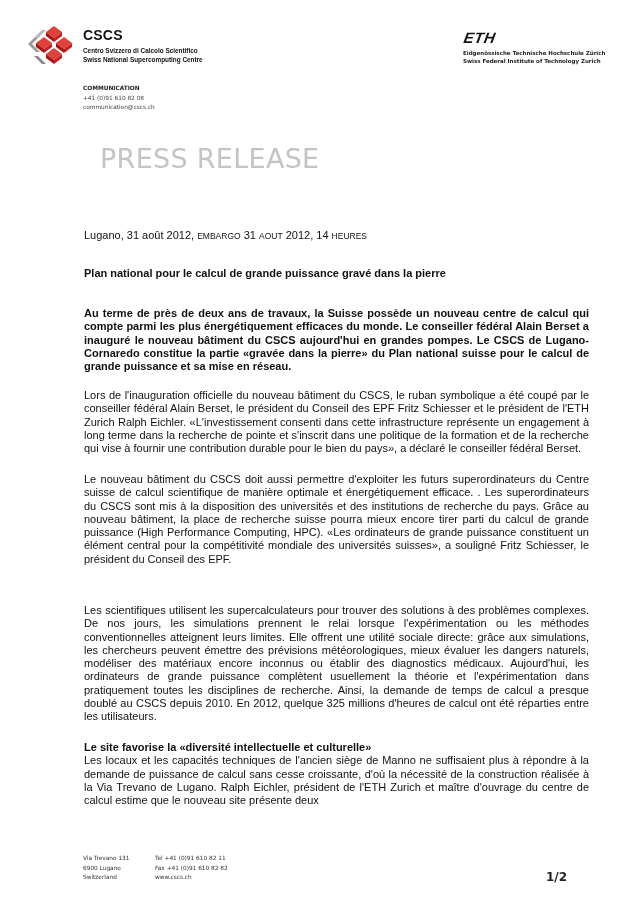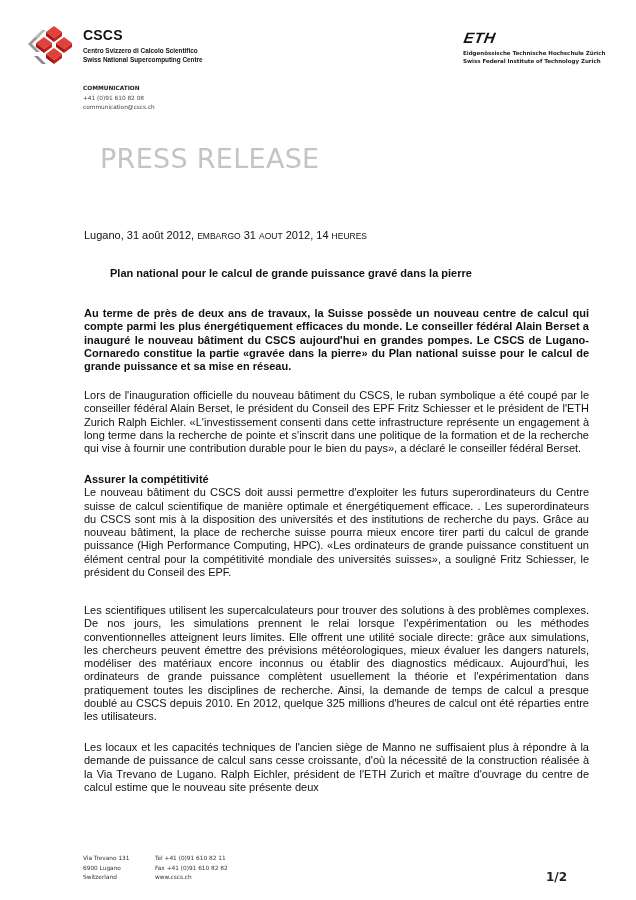--- a/index.html
+++ b/index.html
@@ -8,21 +8,21 @@
   .logo-cubes { left: 22px; top: 18px; width: 56px; height: 56px; }
   .cscs-name { left: 83px; top: 27px; font-family: "Liberation Sans", sans-serif; font-weight: bold; font-size: 14px; letter-spacing: 0.2px; color: #111; text-align: center; }
   .cscs-sub { left: 83px; top: 47px; font-family: "Liberation Sans", sans-serif; font-size: 6.4px; line-height: 8.5px; color: #111; font-weight: bold; }
   .comm { left: 83px; top: 84px; font-family: "DejaVu Sans", sans-serif; font-size: 5.8px; line-height: 9.6px; color: #444; }
   .comm .head { font-weight: bold; color: #222; }
   .eth-logo { left: 464px; top: 29px; font-family: "Liberation Sans", sans-serif; font-weight: bold; font-style: italic; font-size: 15px; letter-spacing: 0.5px; color: #111; transform: skewX(-10deg); }
   .eth-sub { left: 463px; top: 49px; font-family: "DejaVu Sans", sans-serif; font-size: 5.5px; line-height: 8px; color: #222; font-weight: bold; }
   .press { left: 100px; top: 143px; font-family: "DejaVu Sans", sans-serif; font-size: 27px; color: #c4c4c4; letter-spacing: 0.3px; }
   .dateline { left: 84px; top: 229px; font-family: "Liberation Sans", sans-serif; font-size: 11px; color: #111; }
   .dateline .sc { font-size: 8.5px; }
-  .title { left: 84px; top: 267px; font-family: "Liberation Sans", sans-serif; font-size: 11px; font-weight: bold; color: #111; margin-left: 26px; }
+  .title { left: 84px; top: 267px; font-family: "Liberation Sans", sans-serif; font-size: 11px; font-weight: bold; color: #111; }
   .body { left: 84px; width: 505px; font-family: "Liberation Sans", sans-serif; font-size: 11px; line-height: 13.3px; color: #111; text-align: justify; }
   .lead { top: 307px; font-weight: bold; }
   .p1 { top: 377px; margin-top: 12px; }
   .h2 { font-weight: bold; }
   .sec1 { top: 473px; }
   .p3 { top: 604px; }
   .sec2 { top: 741px; }
   .footer-col { top: 854px; font-family: "DejaVu Sans", sans-serif; font-size: 5.8px; line-height: 9.6px; color: #333; }
   .f1 { left: 83px; }
   .f2 { left: 155px; }
@@ -89,27 +89,27 @@
   <span class="sc">HEURES</span>
 </div>
 
 <div class="abs title">Plan national pour le calcul de grande puissance gravé dans la pierre</div>
 
 <div class="abs body lead">Au terme de près de deux ans de travaux, la Suisse possède un nouveau centre de calcul qui compte parmi les plus énergétiquement efficaces du monde. Le conseiller fédéral Alain Berset a inauguré le nouveau bâtiment du CSCS aujourd'hui en grandes pompes. Le CSCS de Lugano-Cornaredo constitue la partie «gravée dans la pierre» du Plan national suisse pour le calcul de grande puissance et sa mise en réseau.</div>
 
 <div class="abs body p1">Lors de l'inauguration officielle du nouveau bâtiment du CSCS, le ruban symbolique a été coupé par le conseiller fédéral Alain Berset, le président du Conseil des EPF Fritz Schiesser et le président de l'ETH Zurich Ralph Eichler. «L'investissement consenti dans cette infrastructure représente un engagement à long terme dans la recherche de pointe et s'inscrit dans une politique de la formation et de la recherche qui vise à fournir une contribution durable pour le bien du pays», a déclaré le conseiller fédéral Berset.</div>
 
 <div class="abs body sec1">
-  <span class="line h2">Assurer la compétitivité</span>
   <span class="line">Le nouveau bâtiment du CSCS doit aussi permettre d'exploiter les futurs superordinateurs du Centre suisse de calcul scientifique de manière optimale et énergétiquement efficace. . Les superordinateurs du CSCS sont mis à la disposition des universités et des institutions de recherche du pays. Grâce au nouveau bâtiment, la place de recherche suisse pourra mieux encore tirer parti du calcul de grande puissance (High Performance Computing, HPC). «Les ordinateurs de grande puissance constituent un élément central pour la compétitivité mondiale des universités suisses», a souligné Fritz Schiesser, le président du Conseil des EPF.</span>
 </div>
 
 <div class="abs body p3">Les scientifiques utilisent les supercalculateurs pour trouver des solutions à des problèmes complexes. De nos jours, les simulations prennent le relai lorsque l'expérimentation ou les méthodes conventionnelles atteignent leurs limites. Elle offrent une utilité sociale directe: grâce aux simulations, les chercheurs peuvent émettre des prévisions météorologiques, mieux évaluer les dangers naturels, modéliser des matériaux encore inconnus ou établir des diagnostics médicaux. Aujourd'hui, les ordinateurs de grande puissance complètent usuellement la théorie et l'expérimentation dans pratiquement toutes les disciplines de recherche. Ainsi, la demande de temps de calcul a presque doublé au CSCS depuis 2010. En 2012, quelque 325 millions d'heures de calcul ont été réparties entre les utilisateurs.</div>
 
 <div class="abs body sec2">
+  <span class="line h2">Le site favorise la «diversité intellectuelle et culturelle»</span>
   <span class="line">Les locaux et les capacités techniques de l'ancien siège de Manno ne suffisaient plus à répondre à la demande de puissance de calcul sans cesse croissante, d'où la nécessité de la construction réalisée à la Via Trevano de Lugano. Ralph Eichler, président de l'ETH Zurich et maître d'ouvrage du centre de calcul estime que le nouveau site présente deux</span>
 </div>
 
 <div class="abs footer-col f1">
   <span class="line">Via Trevano 131</span>
   <span class="line">6900 Lugano</span>
   <span class="line">Switzerland</span>
 </div>
 <div class="abs footer-col f2">
   <span class="line">Tel  +41 (0)91 610 82 11</span>

